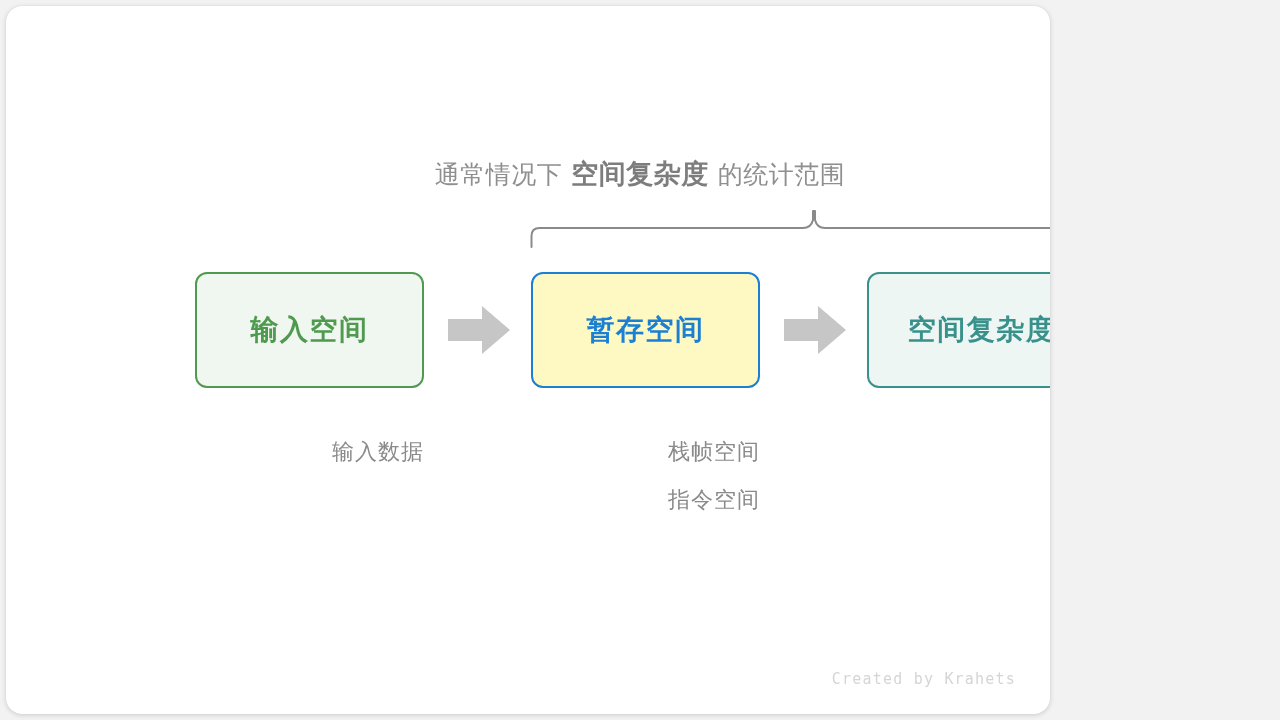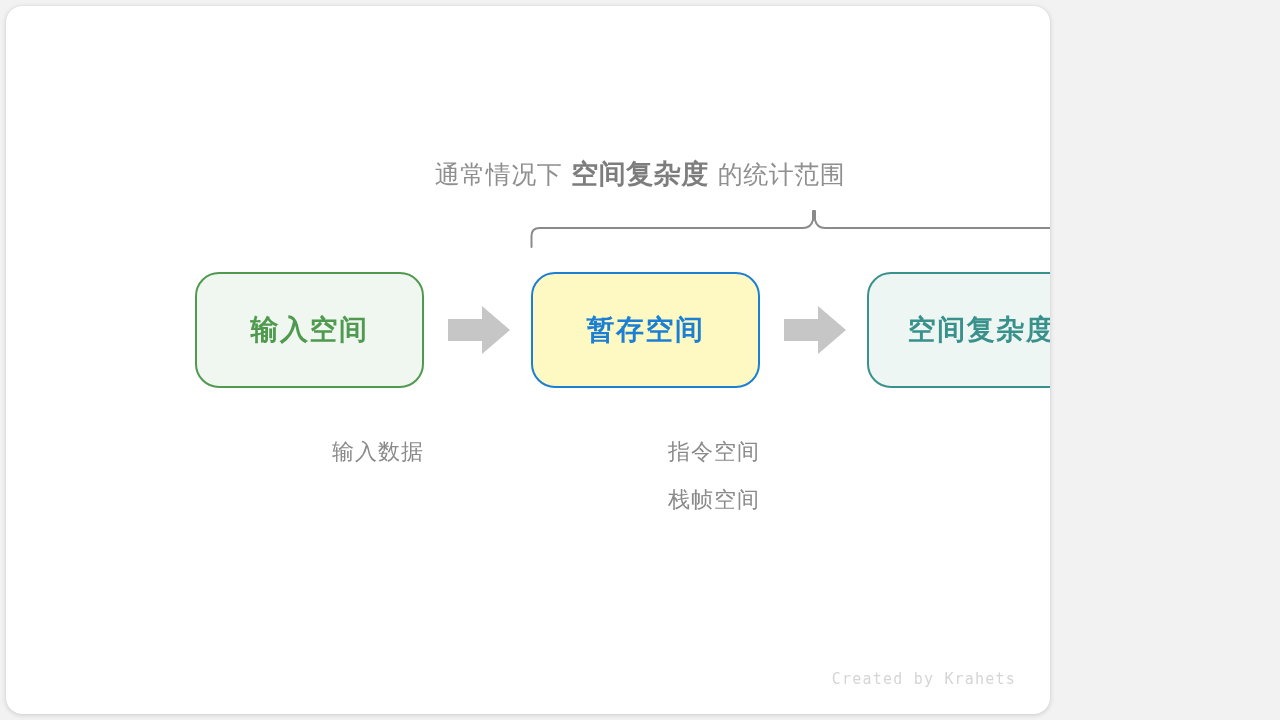--- a/index.html
+++ b/index.html
@@ -60,21 +60,21 @@
     top: 196px;
     width: 600px;
     height: 56px;
   }
 
   
   .stage-box {
     position: absolute;
     top: 266px;
     height: 116px;
-    border-radius: 24px;
+    border-radius: 12px;
     display: flex;
     align-items: center;
     justify-content: center;
   }
   .stage-box .box-label {
     font-size: 28px;
     font-weight: bold;
     letter-spacing: 1.5px;
   }
 
@@ -175,20 +175,20 @@
 
   <div class="stage-box" id="box-output">
     <span class="box-label">空间复杂度</span>
   </div>
 
   <div class="caption-col" id="caption-input">
     <div class="caption-line">输入数据</div>
   </div>
 
   <div class="caption-col" id="caption-temp">
+    <div class="caption-line">栈帧空间</div>
     <div class="caption-line">指令空间</div>
-    <div class="caption-line">栈帧空间</div>
   </div>
 
 
   <div id="credit">Created by Krahets</div>
 
 </div>
 
 </body></html>

